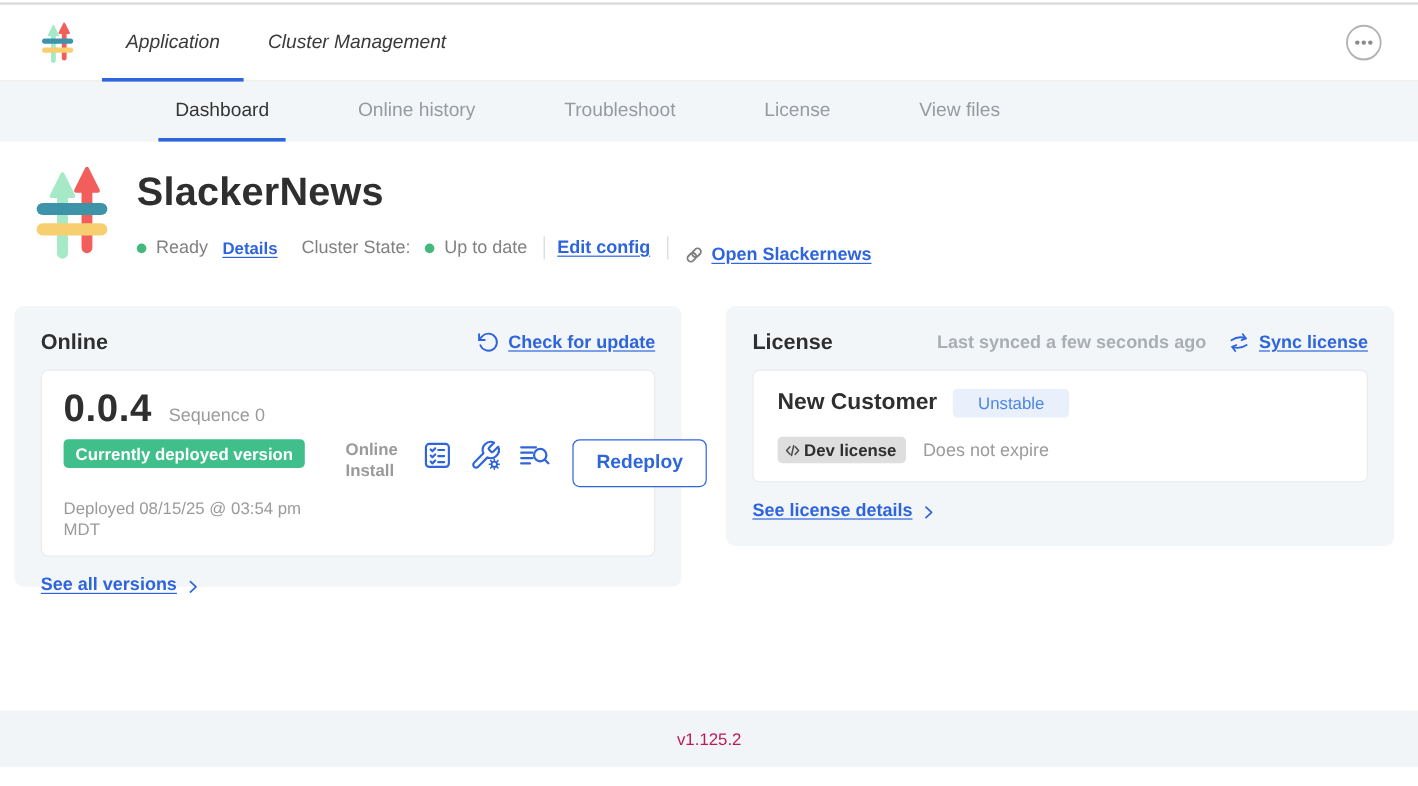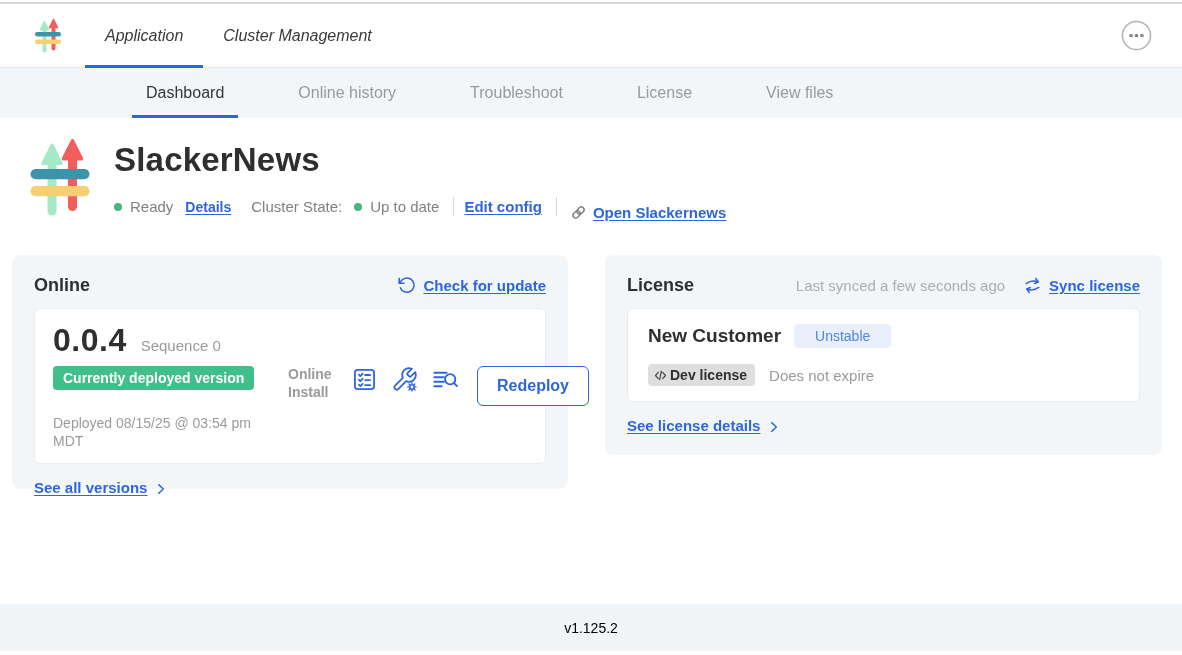--- a/index.html
+++ b/index.html
@@ -45,21 +45,21 @@
   
   .cards{display:flex;align-items:flex-start;margin:33px 0 0 12px;gap:37px;}
   .card{background:var(--card-bg);border-radius:8px;padding:20px 22px;}
   .card.version{width:556px;height:234px;}
   .card.license{width:557px;height:200px;}
   .card-head{display:flex;align-items:center;}
   .card-title{font-size:18px;font-weight:700;color:#2f2f2f;}
   .card-head-right{margin-left:auto;display:flex;align-items:center;gap:8px;justify-content:center;}
   .head-link{display:flex;align-items:center;gap:7px;cursor:pointer;}
   .head-link span{color:var(--blue);font-weight:600;font-size:15px;text-decoration:underline;text-underline-offset:2px;}
-  .synced{color:#a9aeb3;font-size:15px;margin-right:10px;}
+  .synced{color:#a9aeb3;font-size:15px;margin-right:10px;font-weight:bold;}
   .inner-card{background:#fff;border:1px solid var(--inner-border);border-radius:6px;margin-top:12px;}
   
   .version-inner{display:flex;align-items:center;padding:13px 18px;}
   .ver-left{width:235px;flex:0 0 auto;}
   .ver-row{display:flex;align-items:baseline;gap:14px;}
   .ver-num{font-size:32px;font-weight:700;color:#2f2f2f;letter-spacing:.5px;}
   .seq{font-size:15px;color:var(--gray);}
   .dep-badge{display:inline-block;background:#40bf8b;color:#fff;font-size:14px;font-weight:600;padding:4px 10px;border-radius:4px;margin-top:7px;}
   .dep-at{margin-top:24px;font-size:14px;color:var(--gray);line-height:1.3;width:218px;}
   .ver-right{display:flex;align-items:flex-start;margin-left:auto;gap:13px;}
@@ -70,21 +70,21 @@
   .card-foot-link span{color:var(--blue);font-weight:600;font-size:15px;text-decoration:underline;text-underline-offset:2px;}
   
   .license-inner{padding:15px 20px;}
   .cust-row{display:flex;align-items:center;gap:13px;}
   .cust-name{font-size:19px;font-weight:700;color:#2f2f2f;}
   .unstable-badge{background:#e9f0fb;color:#4c86e0;font-size:14px;padding:4px 21px;border-radius:4px;}
   .lic-meta{display:flex;align-items:center;gap:14px;margin-top:16px;}
   .dev-badge{background:#dedede;color:#2f2f2f;font-weight:700;font-size:14px;padding:3px 8px 3px 5px;border-radius:4px;display:inline-flex;align-items:center;gap:2px;}
   .expiry{font-size:15px;color:var(--gray);}
   
-  .app-footer{position:absolute;left:0;right:0;bottom:4px;height:47px;background:#f2f5f7;display:flex;align-items:center;justify-content:center;font-size:14px;color:#000000;}
+  .app-footer{position:absolute;left:0;right:0;bottom:16px;height:47px;background:#f2f5f7;display:flex;align-items:center;justify-content:center;font-size:14px;color:#be185d;}
   svg{display:block;}
 </style>
 </head>
 <body>
 
 <div class="top-rule"></div>
 
 <header class="main-header">
   <div class="logo-wrap">
     <svg width="30" height="37" viewBox="0 0 60 74">

